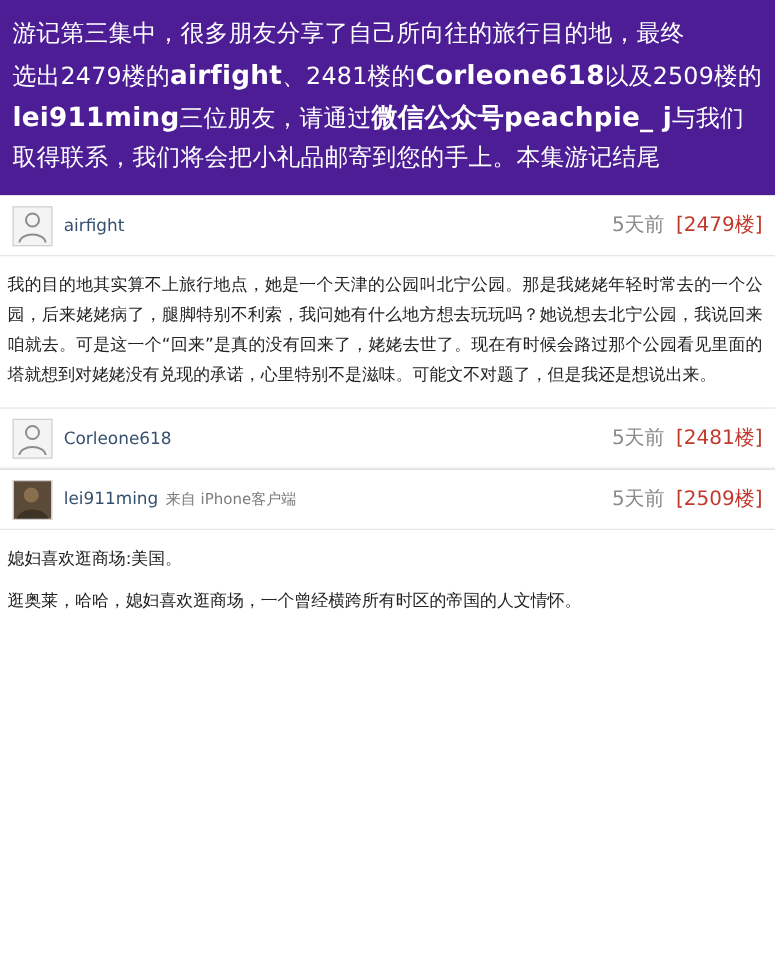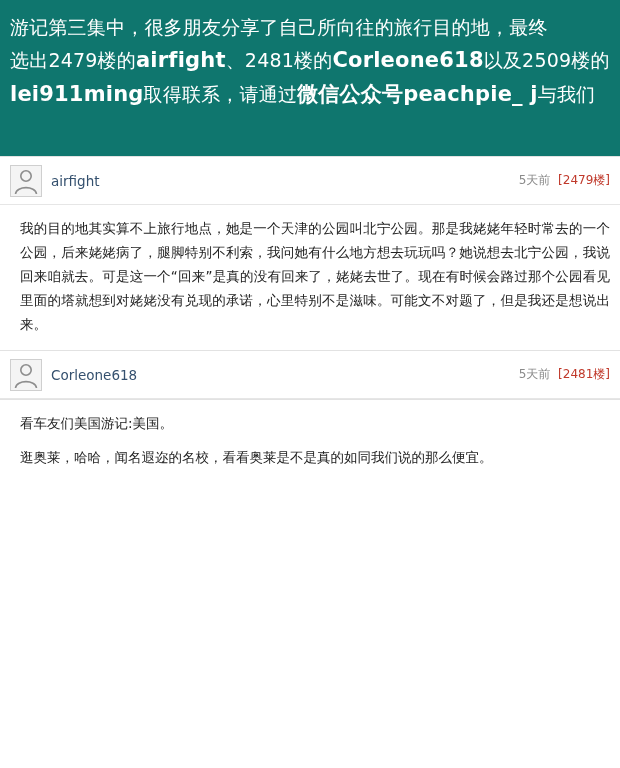--- a/index.html
+++ b/index.html
@@ -13,21 +13,21 @@
     color: #1a1a1a;
   }
   .page {
     width: 620px;
     position: relative;
     background: #ffffff;
   }
 
   
   .banner {
-    background: #0f766e;
+    background: #4c1d95;
     color: #ffffff;
     padding: 12px 10px 14px 10px;
     font-size: 19px;
     line-height: 1.62;
     letter-spacing: 0.2px;
     text-align: justify;
   }
   .banner .em {
     font-weight: bold;
     font-size: 21px;
@@ -66,30 +66,30 @@
     color: #34506e;
     font-weight: normal;
   }
   .uname .via {
     color: #7c7c7c;
     font-size: 12px;
     margin-left: 6px;
   }
   .meta {
     margin-left: auto;
-    font-size: 12px;
+    font-size: 16px;
     color: #8a8a8a;
     white-space: nowrap;
   }
   .meta .floor {
     color: #c0392b;
     margin-left: 4px;
   }
   .post-body {
-    padding: 11px 10px 14px 20px;
+    padding: 11px 10px 14px 6px;
     font-size: 13.5px;
     line-height: 1.78;
     text-align: justify;
     color: #222222;
   }
   .post-body p {
     margin: 0 0 4px 0;
   }
   .post-body p.gap {
     margin-bottom: 10px;
@@ -99,22 +99,22 @@
   }
 </style>
 </head>
 <body>
 
 <div class="page">
 
   <div class="banner">
     <span>游记第三集中，很多朋友分享了自己所向往的旅行目的地，最终</span><br>
     <span>选出2479楼的</span><span class="em">airfight</span><span>、2481楼的</span><span class="em">Corleone618</span><span>以及2509楼的</span><br>
-    <span class="em">lei911ming</span><span>取得联系，请通过</span><span class="em">微信公众号peachpie_ j</span><span>与我们</span><br>
-    <br>
+    <span class="em">lei911ming</span><span>三位朋友，请通过</span><span class="em">微信公众号peachpie_ j</span><span>与我们</span><br>
+    <span>取得联系，我们将会把小礼品邮寄到您的手上。本集游记结尾</span><br>
   </div>
 
   <div class="post">
     <div class="post-head">
       <div class="avatar">
         <svg width="30" height="30" viewBox="0 0 30 30" aria-hidden="true">
           <circle cx="15" cy="10" r="5.2" fill="none" stroke="#8d8d8d" stroke-width="1.6"></circle>
           <path d="M4.5 28 C5.5 19.5 24.5 19.5 25.5 28" fill="none" stroke="#8d8d8d" stroke-width="1.6"></path>
         </svg>
       </div>
@@ -143,20 +143,36 @@
         <span>Corleone618</span>
       </div>
       <div class="meta">
         <span>5天前</span>
         <span class="floor">[2481楼]</span>
       </div>
     </div>
   </div>
 
   <div class="post">
+    <div class="post-head">
+      <div class="avatar photo">
+        <svg width="30" height="30" viewBox="0 0 30 30" aria-hidden="true">
+          <rect x="0" y="0" width="30" height="30" fill="#5b4a37"></rect>
+          <circle cx="14" cy="11" r="6" fill="#8a6f4f"></circle>
+          <path d="M2 30 C6 20 24 20 28 30 Z" fill="#3d3226"></path>
+        </svg>
+      </div>
+      <div class="uname">
+        <span>lei911ming</span><span class="via">来自 iPhone客户端</span>
+      </div>
+      <div class="meta">
+        <span>5天前</span>
+        <span class="floor">[2509楼]</span>
+      </div>
+    </div>
     <div class="post-body">
-      <p class="gap">看车友们美国游记:美国。</p>
-      <p class="gap">逛奥莱，哈哈，闻名遐迩的名校，看看奥莱是不是真的如同我们说的那么便宜。</p>
+      <p class="gap">媳妇喜欢逛商场:美国。</p>
+      <p class="gap">逛奥莱，哈哈，媳妇喜欢逛商场，一个曾经横跨所有时区的帝国的人文情怀。</p>
 
     </div>
   </div>
 
 </div>
 
 </body></html>

